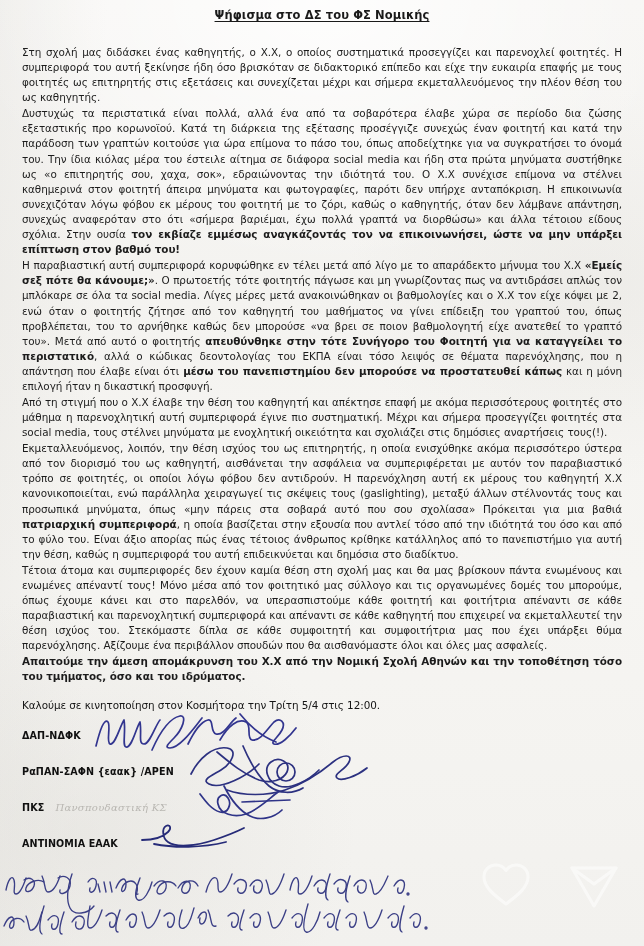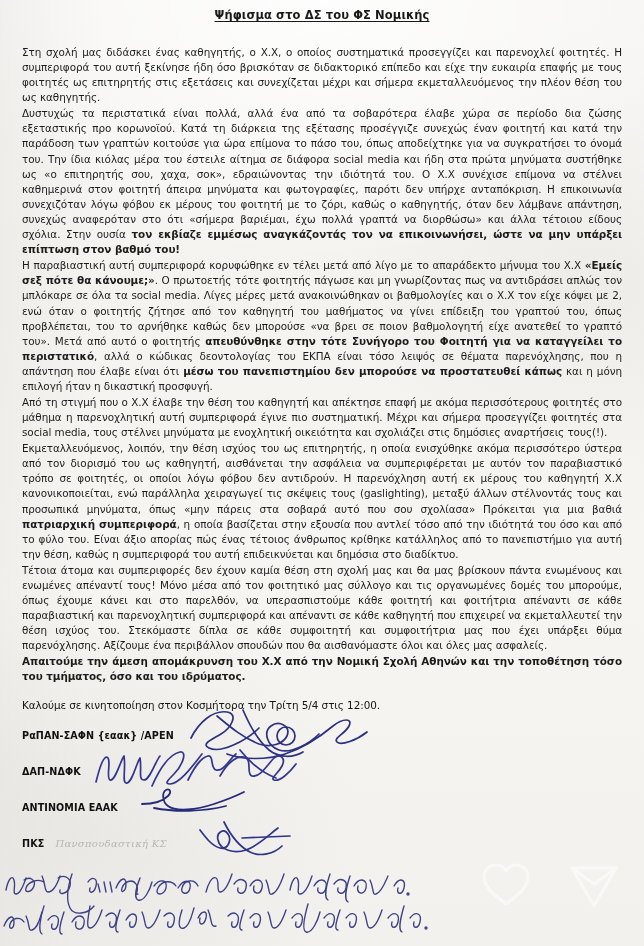--- a/index.html
+++ b/index.html
@@ -152,63 +152,63 @@
       <p><span>Τέτοια άτομα και συμπεριφορές δεν έχουν καμία θέση στη σχολή μας και θα μας βρίσκουν πάντα ενωμένους και ενωμένες απέναντί τους! Μόνο μέσα από τον φοιτητικό μας σύλλογο και τις οργανωμένες δομές του μπορούμε, όπως έχουμε κάνει και στο παρελθόν, να υπερασπιστούμε κάθε φοιτητή και φοιτήτρια απέναντι σε κάθε παραβιαστική και παρενοχλητική συμπεριφορά και απέναντι σε κάθε καθηγητή που επιχειρεί να εκμεταλλευτεί την θέση ισχύος του. Στεκόμαστε δίπλα σε κάθε συμφοιτητή και συμφοιτήτρια μας που έχει υπάρξει θύμα παρενόχλησης. Αξίζουμε ένα περιβάλλον σπουδών που θα αισθανόμαστε όλοι και όλες μας ασφαλείς.</span></p>
 
       <p><b>Απαιτούμε την άμεση απομάκρυνση του Χ.Χ από την Νομική Σχολή Αθηνών και την τοποθέτηση τόσο του τμήματος, όσο και του ιδρύματος.</b></p>
     </div>
 
     <div class="call-line">Καλούμε σε κινητοποίηση στον Κοσμήτορα την Τρίτη 5/4 στις 12:00.</div>
 
     <div class="signatures">
 
       <div class="sig-row">
+        <span class="sig-label">ΔΑΠ-ΝΔΦΚ</span>
+        <span class="ink" style="left:68px; top:-14px;">
+          <svg width="220" height="46" viewBox="0 0 220 46" fill="none" stroke="#32358f" stroke-width="1.7" stroke-linecap="round" stroke-linejoin="round">
+            <path d="M6 36 C10 20, 14 8, 18 12 C21 16, 16 32, 20 34 C25 36, 30 16, 34 10 C36 22, 32 36, 36 37 C42 38, 46 18, 50 12 C52 24, 48 34, 54 34 C60 34, 66 14, 70 10"></path>
+            <path d="M62 40 C70 22, 80 8, 90 6 C98 5, 92 20, 84 28 C78 34, 74 38, 80 38 C90 38, 104 18, 112 8"></path>
+            <path d="M98 34 C104 22, 110 12, 118 10 C124 9, 120 22, 126 24 C134 26, 140 12, 146 8"></path>
+            <path d="M130 30 C138 16, 148 8, 156 12 C162 15, 156 28, 162 30 C170 32, 178 18, 184 12 C190 7, 196 12, 192 20 C188 28, 180 32, 184 34 C190 36, 200 26, 206 18"></path>
+            <path d="M150 4 C158 14, 170 26, 186 32"></path>
+          </svg>
+        </span>
+      </div>
+
+      <div class="sig-row">
         <span class="sig-label">ΡαΠΑΝ-ΣΑΦΝ {εαακ} /ΑΡΕΝ</span>
         <span class="ink" style="left:165px; top:-16px;">
           <svg width="190" height="60" viewBox="0 0 190 60" fill="none" stroke="#2c3180" stroke-width="1.7" stroke-linecap="round" stroke-linejoin="round">
             <path d="M4 30 C12 14, 26 2, 40 4 C52 6, 44 20, 34 26 C24 32, 14 36, 22 40 C34 46, 60 32, 72 20"></path>
             <path d="M30 8 C42 18, 56 30, 72 36 C84 40, 96 36, 100 28 C104 18, 92 12, 84 18 C76 24, 80 38, 92 42 C104 46, 122 36, 132 26"></path>
             <path d="M56 2 C62 16, 70 32, 82 42 C92 50, 106 50, 116 44"></path>
             <path d="M40 46 C56 52, 80 52, 98 46 C116 40, 134 28, 146 18 C156 10, 166 10, 162 18 C158 26, 146 30, 150 34 C154 38, 170 32, 180 24"></path>
             <circle cx="99" cy="28" r="9"></circle>
           </svg>
         </span>
       </div>
 
       <div class="sig-row">
-        <span class="sig-label">ΔΑΠ-ΝΔΦΚ</span>
-        <span class="ink" style="left:68px; top:-14px;">
-          <svg width="220" height="46" viewBox="0 0 220 46" fill="none" stroke="#32358f" stroke-width="1.7" stroke-linecap="round" stroke-linejoin="round">
-            <path d="M6 36 C10 20, 14 8, 18 12 C21 16, 16 32, 20 34 C25 36, 30 16, 34 10 C36 22, 32 36, 36 37 C42 38, 46 18, 50 12 C52 24, 48 34, 54 34 C60 34, 66 14, 70 10"></path>
-            <path d="M62 40 C70 22, 80 8, 90 6 C98 5, 92 20, 84 28 C78 34, 74 38, 80 38 C90 38, 104 18, 112 8"></path>
-            <path d="M98 34 C104 22, 110 12, 118 10 C124 9, 120 22, 126 24 C134 26, 140 12, 146 8"></path>
-            <path d="M130 30 C138 16, 148 8, 156 12 C162 15, 156 28, 162 30 C170 32, 178 18, 184 12 C190 7, 196 12, 192 20 C188 28, 180 32, 184 34 C190 36, 200 26, 206 18"></path>
-            <path d="M150 4 C158 14, 170 26, 186 32"></path>
-          </svg>
-        </span>
-      </div>
-
-      <div class="sig-row">
-        <span class="sig-label">ΑΝΤΙΝΟΜΙΑ ΕΑΑΚ</span>
-        <span class="ink" style="left:118px; top:-10px;">
-          <svg width="110" height="32" viewBox="0 0 110 32" fill="none" stroke="#262b78" stroke-width="1.8" stroke-linecap="round" stroke-linejoin="round">
-            <path d="M2 18 C14 18, 22 16, 28 10 C32 6, 30 2, 26 4 C22 6, 22 16, 28 20 C36 26, 56 24, 74 18 C86 14, 96 10, 104 6"></path>
-            <path d="M14 22 C34 26, 62 26, 86 20"></path>
-          </svg>
-        </span>
-      </div>
-
-      <div class="sig-row">
         <span class="sig-label">ΠΚΣ</span>
         <span class="sig-hand-note">Πανσπουδαστική ΚΣ</span>
         <span class="ink" style="left:176px; top:-12px;">
           <svg width="120" height="42" viewBox="0 0 120 42" fill="none" stroke="#2f3488" stroke-width="1.7" stroke-linecap="round" stroke-linejoin="round">
             <path d="M2 10 C8 18, 14 26, 22 28 C30 30, 34 20, 30 14 C26 8, 18 12, 20 20 C22 30, 36 34, 48 30 C60 26, 72 14, 80 8"></path>
             <path d="M26 2 C32 14, 40 26, 52 32 C62 37, 76 34, 84 26"></path>
             <path d="M44 18 L92 16"></path>
+          </svg>
+        </span>
+      </div>
+
+      <div class="sig-row">
+        <span class="sig-label">ΑΝΤΙΝΟΜΙΑ ΕΑΑΚ</span>
+        <span class="ink" style="left:118px; top:-10px;">
+          <svg width="110" height="32" viewBox="0 0 110 32" fill="none" stroke="#262b78" stroke-width="1.8" stroke-linecap="round" stroke-linejoin="round">
+            <path d="M2 18 C14 18, 22 16, 28 10 C32 6, 30 2, 26 4 C22 6, 22 16, 28 20 C36 26, 56 24, 74 18 C86 14, 96 10, 104 6"></path>
+            <path d="M14 22 C34 26, 62 26, 86 20"></path>
           </svg>
         </span>
       </div>
 
 
     </div>
 
   </div>
 
   <div class="handwriting-block">

